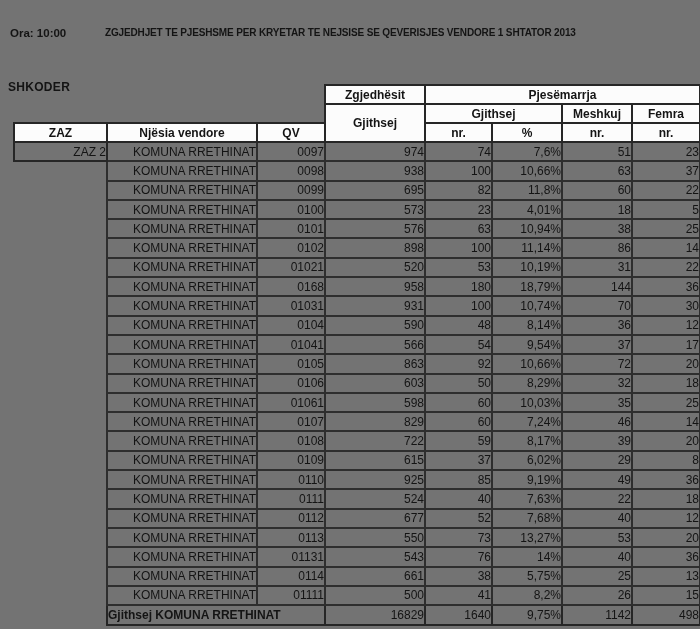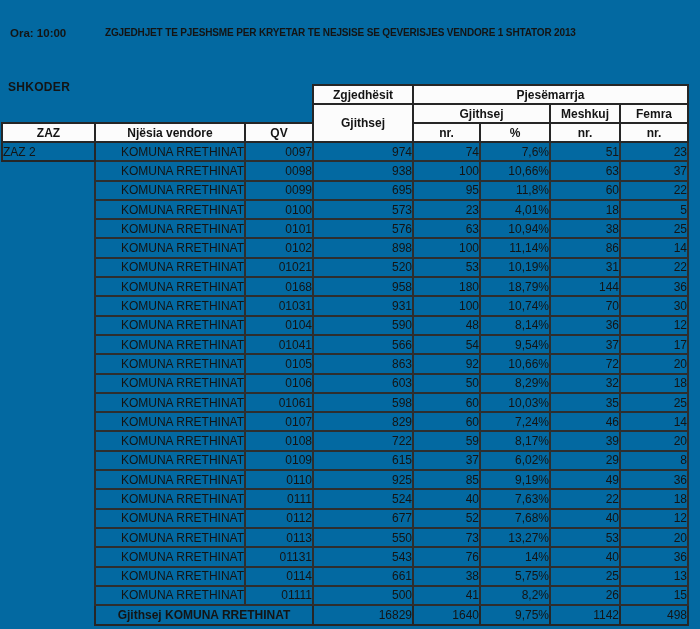--- a/index.html
+++ b/index.html
@@ -1,39 +1,39 @@
 <!DOCTYPE html>
 <html><head>
 <meta charset="utf-8">
 <style>
   html,body { margin:0; padding:0; }
   .page {
     position:relative;
     width:700px; height:629px;
-    background:#0369a1;
+    background:#737373;
     color:#141414;
     font-family:"Liberation Sans", sans-serif;
     overflow:hidden;
   }
   .ora {
     position:absolute; left:10px; top:27px;
     font-size:11.5px; font-weight:bold; white-space:nowrap;
   }
   .title {
     position:absolute; left:105px; top:27px;
     font-size:10px; font-weight:bold; letter-spacing:-0.15px;
     white-space:nowrap;
     text-align:center;
   }
   .region {
     position:absolute; left:8px; top:80px;
     font-size:12px; font-weight:bold; letter-spacing:0.3px;
   }
   table.grid {
-    position:absolute; left:1px; top:84px;
+    position:absolute; left:13px; top:84px;
     width:686px;
     border-collapse:collapse;
     table-layout:fixed;
     font-size:12px;
   }
   table.grid th, table.grid td {
     padding:0;
     overflow:hidden;
     white-space:nowrap;
     vertical-align:middle;
@@ -46,27 +46,27 @@
     text-align:center;
     background:#fcfcfc;
   }
   thead tr { height:19px; }
   
   .blank { border:none; background:transparent; }
   
   tbody td { height:17.3px; border:2px solid #2e2e2e; }
   td.txt { text-align:right; padding-left:3px; }
   td.num { text-align:right; padding-right:4px; }
-  td.zaz-cell { border:2px solid #262626; text-align:left; padding-left:3px;margin-left:36px; }
+  td.zaz-cell { border:2px solid #262626; text-align:right; padding-left:3px;margin-left:36px; }
   td.zaz-cell.zaz-empty { border:none; background:transparent; }
   
   tfoot td { height:18px; border:2px solid #262626; font-size:12px; }
   tfoot td.blank { border:none; }
   td.total-label {
-    font-weight:bold; text-align:center; padding-right:2px; font-size:12px;
+    font-weight:bold; text-align:left; padding-right:2px; font-size:12px;
   }
 </style>
 </head>
 <body>
 
 <div class="page">
 
   <span class="ora">Ora: 10:00</span>
   <span class="title">ZGJEDHJET TE PJESHSME PER KRYETAR TE NEJSISE SE QEVERISJES VENDORE 1 SHTATOR 2013</span>
   <span class="region">SHKODER</span>
@@ -126,21 +126,21 @@
       <td class="num">10,66%</td>
       <td class="num">63</td>
       <td class="num">37</td>
     </tr>
 
     <tr>
       <td class="zaz-cell zaz-empty"></td>
       <td class="txt">KOMUNA RRETHINAT</td>
       <td class="txt">0099</td>
       <td class="num">695</td>
-      <td class="num">95</td>
+      <td class="num">82</td>
       <td class="num">11,8%</td>
       <td class="num">60</td>
       <td class="num">22</td>
     </tr>
 
     <tr>
       <td class="zaz-cell zaz-empty"></td>
       <td class="txt">KOMUNA RRETHINAT</td>
       <td class="txt">0100</td>
       <td class="num">573</td>

